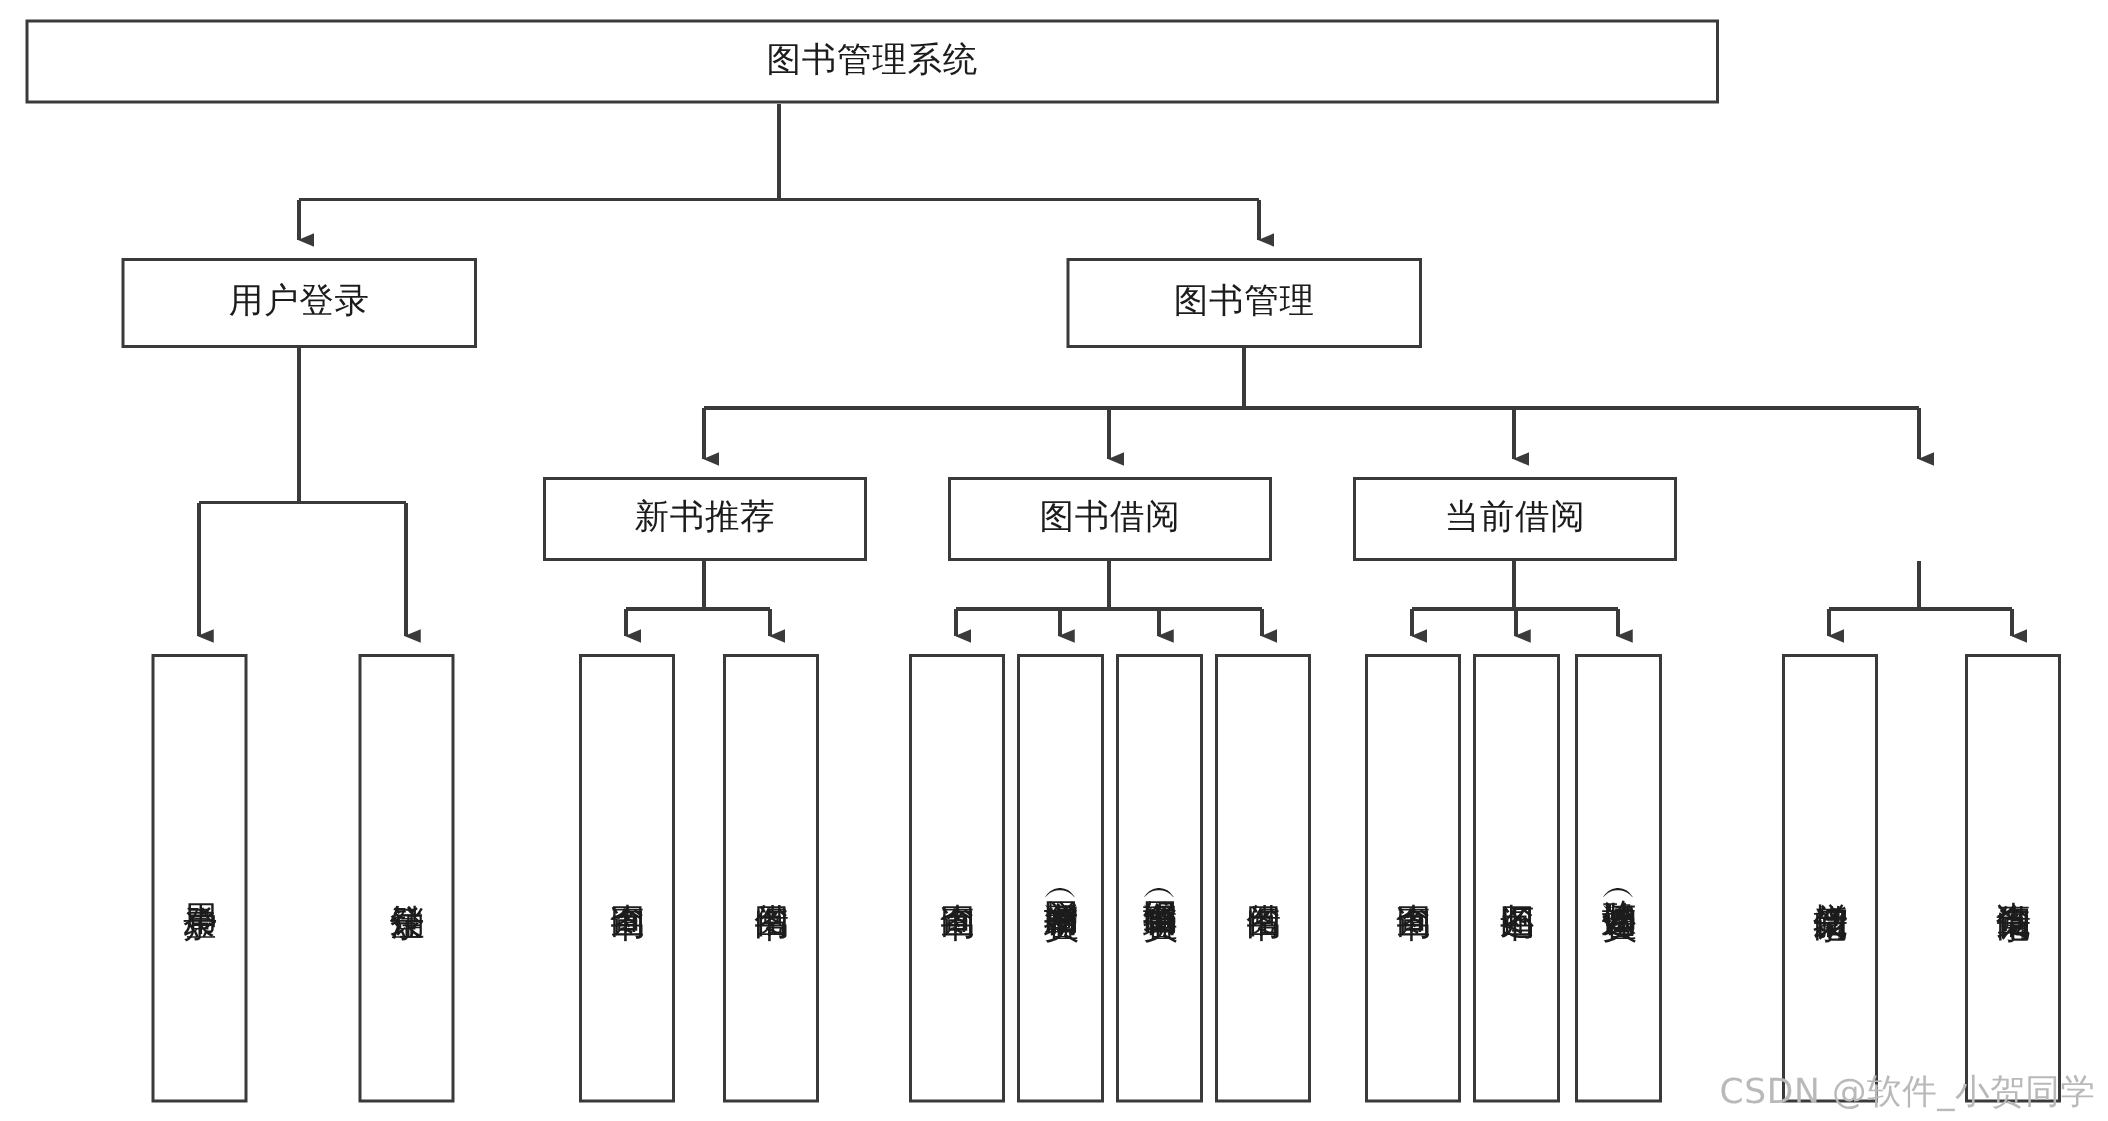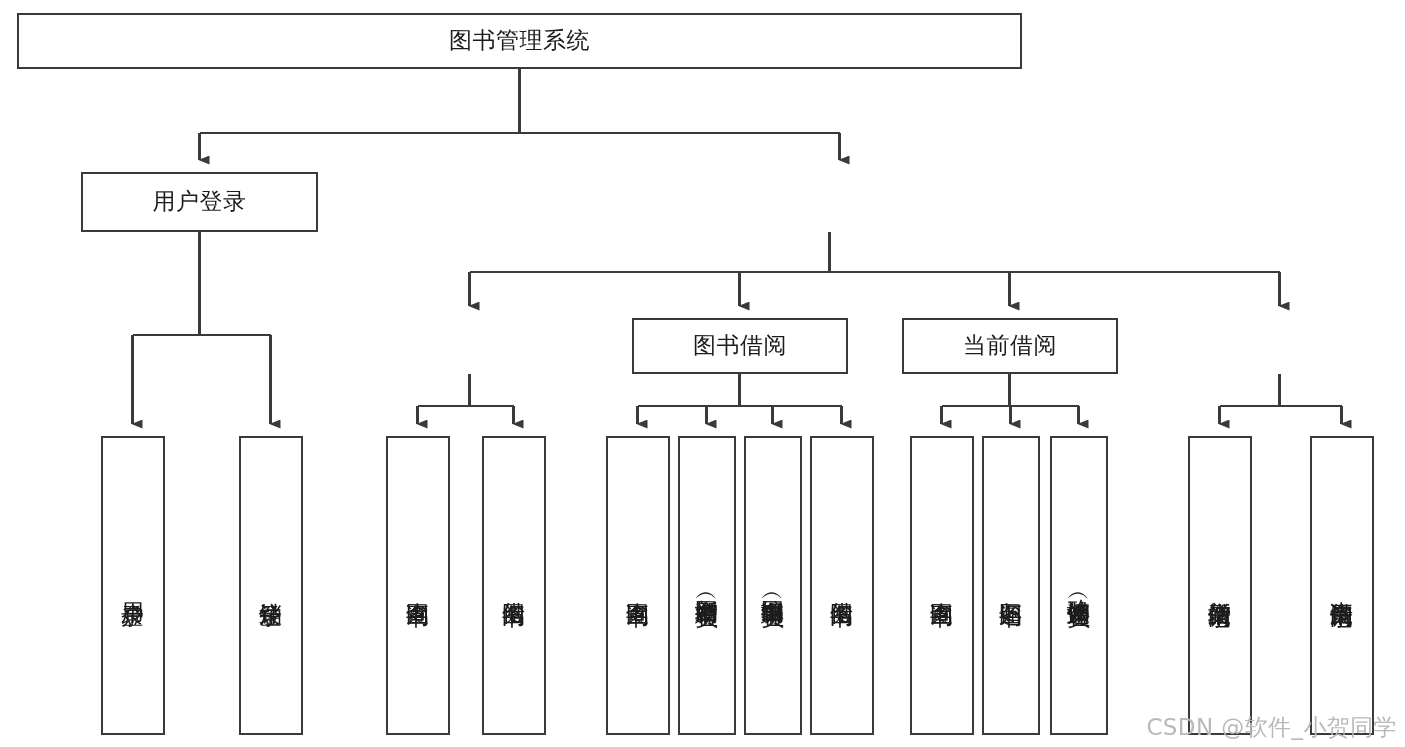--- a/index.html
+++ b/index.html
@@ -109,28 +109,34 @@
       <path d="M 1010.5 406 L 1010.5 424" marker-end="url(#arrowhead)"></path>
       <path d="M 1078.5 406 L 1078.5 424" marker-end="url(#arrowhead)"></path>
 
       <path d="M 1279.5 374 L 1279.5 406"></path>
       <path d="M 1219.5 406 L 1341.5 406"></path>
       <path d="M 1219.5 406 L 1219.5 424" marker-end="url(#arrowhead)"></path>
       <path d="M 1341.5 406 L 1341.5 424" marker-end="url(#arrowhead)"></path>
     </g>
   </svg>
 
-  <div class="node-box" style="left:17px; top:13px; width:1005px; height:56px;text-align:right;">
+  <div class="node-box" style="left:17px; top:13px; width:1129px; height:56px;text-align:right;">
     <span class="node-label-h">图书管理系统</span>
   </div>
 
   <div class="node-box" style="left:81px; top:172px; width:237px; height:60px;">
     <span class="node-label-h">用户登录</span>
   </div>
+  <div class="node-box" style="left:711px; top:172px; width:237px; height:60px;">
+    <span class="node-label-h">图书管理</span>
+  </div>
 
+  <div class="node-box" style="left:362px; top:318px; width:216px; height:56px;">
+    <span class="node-label-h">新书推荐</span>
+  </div>
   <div class="node-box" style="left:902px; top:318px; width:216px; height:56px;">
     <span class="node-label-h">当前借阅</span>
   </div>
   <div class="node-box" style="left:632px; top:318px; width:216px; height:56px;">
     <span class="node-label-h">图书借阅</span>
   </div>
 
   <div class="node-box" style="left:101px; top:436px; width:64px; height:299px;">
     <span class="node-label-v">用户登录</span>
   </div>

